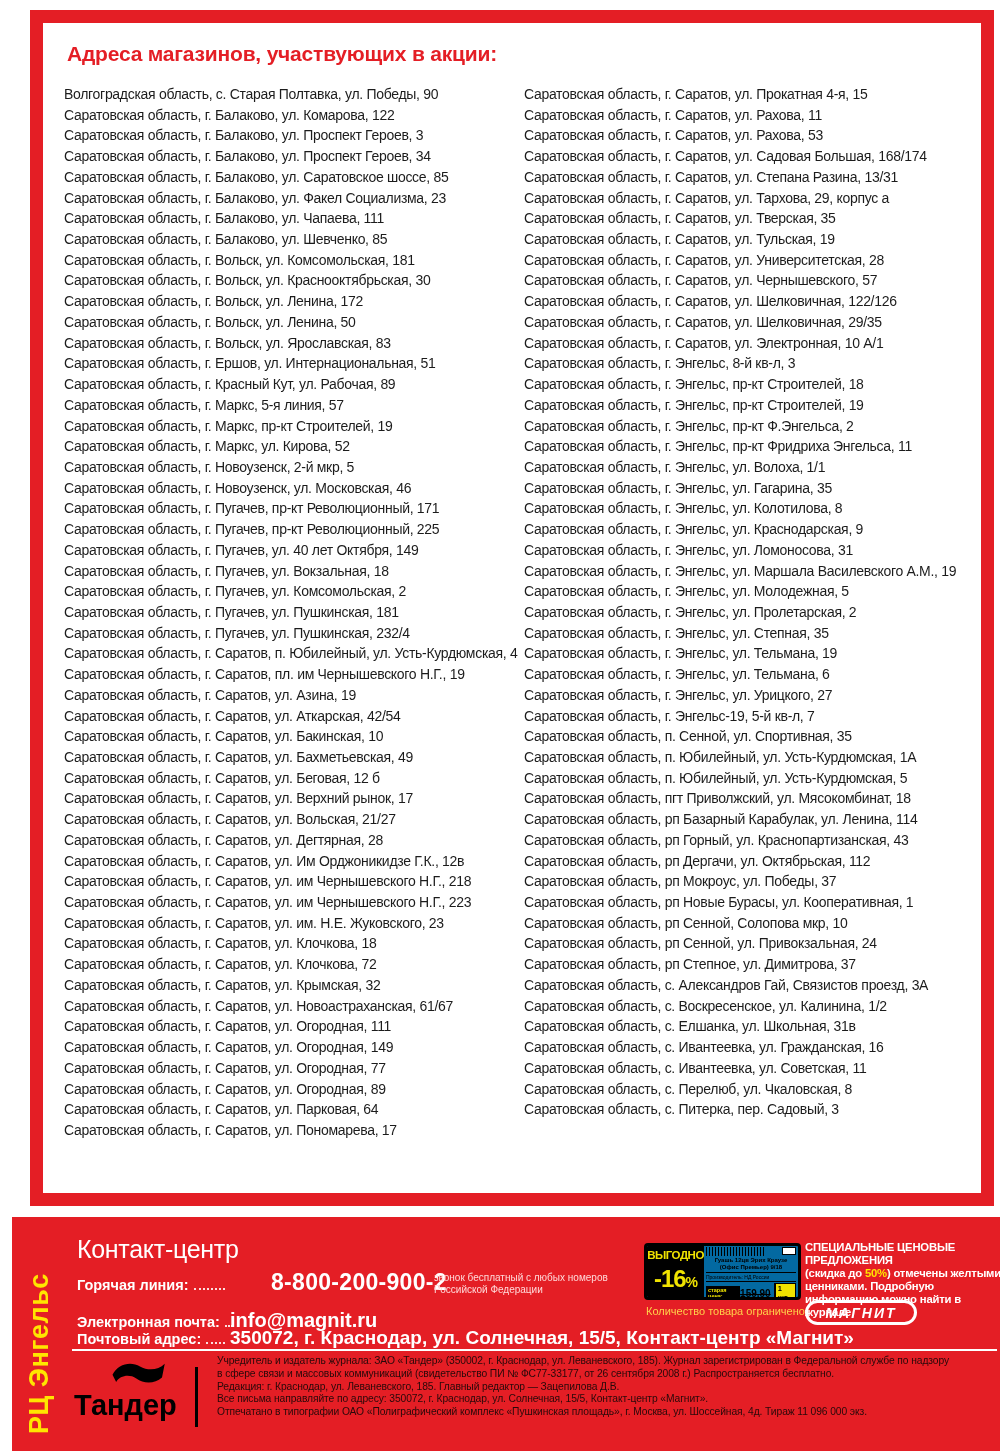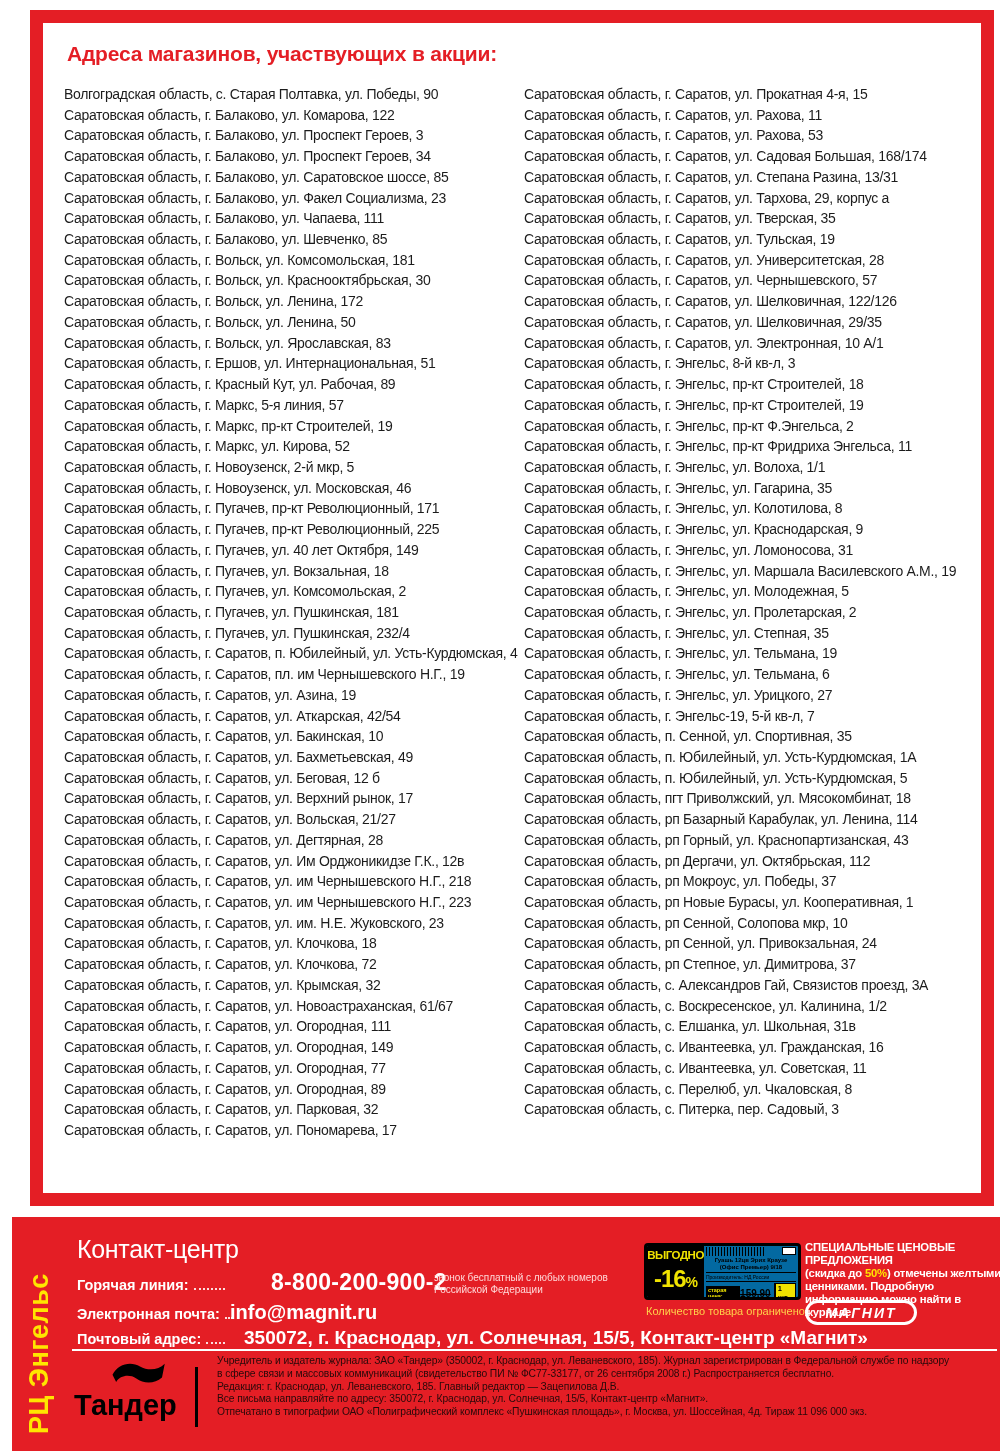--- a/index.html
+++ b/index.html
@@ -28,23 +28,23 @@
                  text-align:center; }
 
   .contact-title { position:absolute; left:65px; top:18px; font-size:25px; font-weight:normal; letter-spacing:-0.3px; }
 
   .contact-row { position:absolute; left:65px; display:flex; align-items:baseline; }
   .contact-lbl-wrap { display:flex; align-items:baseline; width:153px; }
   .contact-lbl { font-size:14.5px; font-weight:bold; white-space:nowrap; }
   .dots { flex:1; border-bottom:2px dotted rgba(255,255,255,0.85); margin:0 5px 3px 5px; min-width:8px; }
   .row-hotline { top:52px;gap:41px; }
   .row-hotline .contact-val { font-size:23px; font-weight:bold; letter-spacing:0.3px; }
-  .row-email { top:84px; }
+  .row-email { top:92px; }
   .row-email .contact-val { font-size:20px; font-weight:bold; }
-  .row-postal { top:110px;gap:14px; }
+  .row-postal { top:110px; }
   .row-postal .contact-val { font-size:19px; font-weight:bold; white-space:nowrap; }
   .hotline-note { position:absolute; left:422px; top:55px; width:185px; font-size:10px; line-height:12px; color:#ffd9d9; }
 
   .separator { position:absolute; left:60px; top:132px; width:925px; height:2px; background:#ffffff; }
 
   
   .tag { position:absolute; left:632px; top:26px; width:157px; height:57px; background:#0369a1;
          border:3px solid #000; border-radius:4px; display:flex; overflow:hidden; }
   .tag-left { width:57px; background:#000; display:flex; flex-direction:column; justify-content:space-between;
               align-items:center; padding:3px 1px 2px 1px; }
@@ -136,21 +136,21 @@
       <li>Саратовская область, г. Саратов, ул. им Чернышевского Н.Г., 223</li>
       <li>Саратовская область, г. Саратов, ул. им. Н.Е. Жуковского, 23</li>
       <li>Саратовская область, г. Саратов, ул. Клочкова, 18</li>
       <li>Саратовская область, г. Саратов, ул. Клочкова, 72</li>
       <li>Саратовская область, г. Саратов, ул. Крымская, 32</li>
       <li>Саратовская область, г. Саратов, ул. Новоастраханская, 61/67</li>
       <li>Саратовская область, г. Саратов, ул. Огородная, 111</li>
       <li>Саратовская область, г. Саратов, ул. Огородная, 149</li>
       <li>Саратовская область, г. Саратов, ул. Огородная, 77</li>
       <li>Саратовская область, г. Саратов, ул. Огородная, 89</li>
-      <li>Саратовская область, г. Саратов, ул. Парковая, 32</li>
+      <li>Саратовская область, г. Саратов, ул. Парковая, 64</li>
       <li>Саратовская область, г. Саратов, ул. Пономарева, 17</li>
     </ul>
 
   <ul class="addr-col col-right">
       <li>Саратовская область, г. Саратов, ул. Прокатная 4-я, 15</li>
       <li>Саратовская область, г. Саратов, ул. Рахова, 11</li>
       <li>Саратовская область, г. Саратов, ул. Рахова, 53</li>
       <li>Саратовская область, г. Саратов, ул. Садовая Большая, 168/174</li>
       <li>Саратовская область, г. Саратов, ул. Степана Разина, 13/31</li>
       <li>Саратовская область, г. Саратов, ул. Тархова, 29, корпус а</li>

